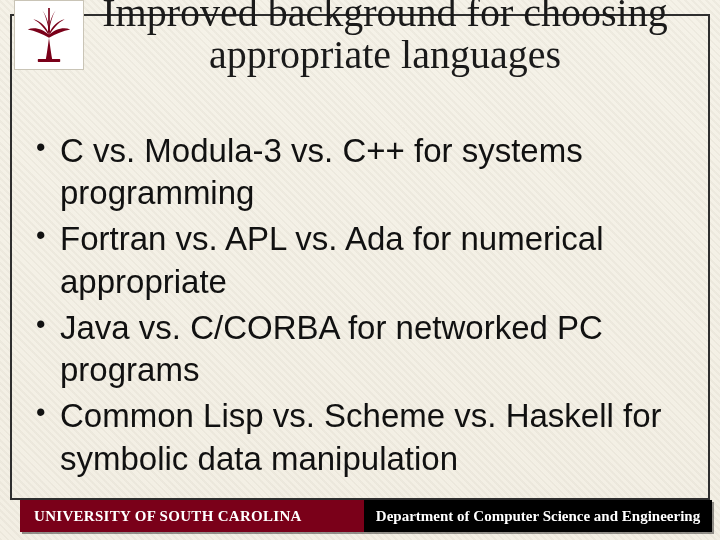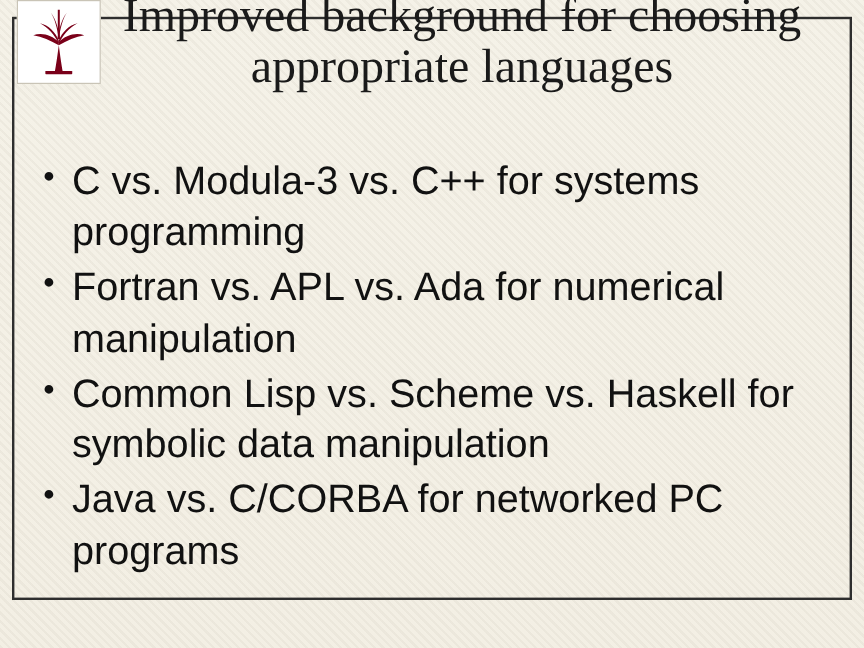--- a/index.html
+++ b/index.html
@@ -136,19 +136,23 @@
         <rect x="30" y="93" width="40" height="5" rx="1"></rect>
       </g>
     </svg>
   </div>
 
   <div class="title">Improved background for choosing appropriate languages</div>
 
   <div class="bullets">
     <ul>
       <li>C vs. Modula-3 vs. C++ for systems programming</li>
-      <li>Fortran vs. APL vs. Ada for numerical manipulation</li>
+      <li>Fortran vs. APL vs. Ada for numerical appropriate</li>
+      <li>Java vs. C/CORBA for networked PC programs</li>
       <li>Common Lisp vs. Scheme vs. Haskell for symbolic data manipulation</li>
-      <li>Java vs. C/CORBA for networked PC programs</li>
     </ul>
   </div>
 
+  <div class="footer-bar">
+    <div class="footer-left">UNIVERSITY OF SOUTH CAROLINA</div>
+    <div class="footer-right">Department of Computer Science and Engineering</div>
+  </div>
 </div>
 
 </body></html>

